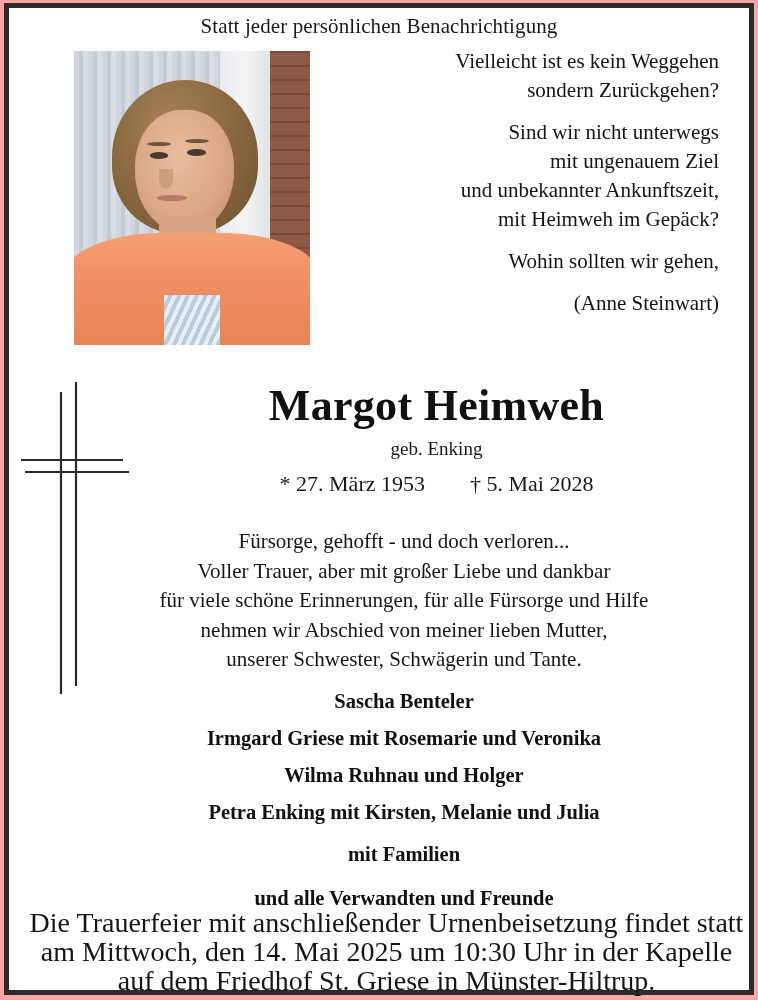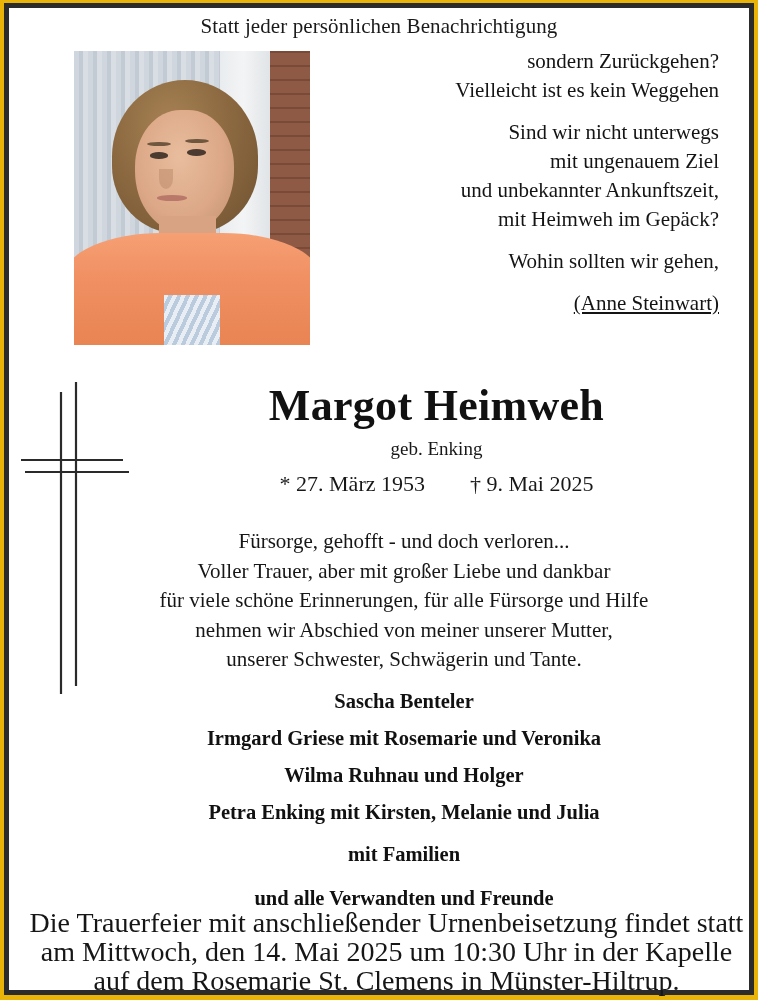--- a/index.html
+++ b/index.html
@@ -11,21 +11,21 @@
   body {
     font-family: "Liberation Serif", "DejaVu Serif", serif;
     color: #1a1a1a;
   }
 
   .notice {
     position: relative;
     width: 758px;
     height: 1000px;
     box-sizing: border-box;
-    background: #eab308;
+    background: #fca5a5;
     overflow: hidden;
   }
 
   
   .frame-border {
     position: absolute;
     left: 4px;
     top: 3px;
     width: 750px;
     height: 992px;
@@ -165,21 +165,21 @@
     left: 330px;
     top: 8px;
     width: 380px;
     text-align: right;
     font-size: 21px;
     line-height: 29px;
     color: #141414;
   }
   .poem .stanza { margin-bottom: 13px; }
   .poem .stanza:last-child { margin-bottom: 0; }
-  .poem .attrib { margin-top: 6px; text-decoration: underline; }
+  .poem .attrib { margin-top: 6px; }
 
   
   .cross {
     position: absolute;
     left: 12px;
     top: 372px;
     width: 110px;
     height: 322px;
   }
 
@@ -279,22 +279,22 @@
           <div class="ph-nose"></div>
           <div class="ph-mouth"></div>
           <div class="ph-neck"></div>
           <div class="ph-jacket"></div>
           <div class="ph-shirt"></div>
         </div>
       </div>
 
       <div class="poem">
         <div class="stanza">
+          <div>Vielleicht ist es kein Weggehen</div>
           <div>sondern Zurückgehen?</div>
-          <div>Vielleicht ist es kein Weggehen</div>
         </div>
         <div class="stanza">
           <div>Sind wir nicht unterwegs</div>
           <div>mit ungenauem Ziel</div>
           <div>und unbekannter Ankunftszeit,</div>
           <div>mit Heimweh im Gepäck?</div>
         </div>
         <div class="stanza">
           <div>Wohin sollten wir gehen,</div>
         </div>
@@ -313,41 +313,41 @@
         </g>
       </svg>
     </div>
 
     <div class="name-block">
       <div class="deceased-name">Margot Heimweh</div>
       <div class="maiden-name">geb. Enking</div>
       <div class="life-dates">
         <span>* 27. März 1953</span>
         <span class="gap"></span>
-        <span>† 9. Mai 2025</span>
+        <span>† 5. Mai 2028</span>
       </div>
     </div>
 
     <div class="tribute">
       <div>Fürsorge, gehofft - und doch verloren...</div>
       <div>Voller Trauer, aber mit großer Liebe und dankbar</div>
       <div>für viele schöne Erinnerungen, für alle Fürsorge und Hilfe</div>
-      <div>nehmen wir Abschied von meiner unserer Mutter,</div>
+      <div>nehmen wir Abschied von meiner lieben Mutter,</div>
       <div>unserer Schwester, Schwägerin und Tante.</div>
     </div>
 
     <div class="mourners">
       <div class="m-line">Sascha Benteler</div>
       <div class="m-line">Irmgard Griese mit Rosemarie und Veronika</div>
       <div class="m-line">Wilma Ruhnau und Holger</div>
       <div class="m-line tight">Petra Enking mit Kirsten, Melanie und Julia</div>
       <div class="m-line">mit Familien</div>
       <div class="m-line last">und alle Verwandten und Freunde</div>
     </div>
 
     <div class="service">
       <div>Die Trauerfeier mit anschließender Urnenbeisetzung findet statt</div>
       <div>am Mittwoch, den 14. Mai 2025 um 10:30 Uhr in der Kapelle</div>
-      <div>auf dem Rosemarie St. Clemens in Münster-Hiltrup.</div>
+      <div>auf dem Friedhof St. Griese in Münster-Hiltrup.</div>
     </div>
 
   </div>
 </div>
 
 </body></html>

